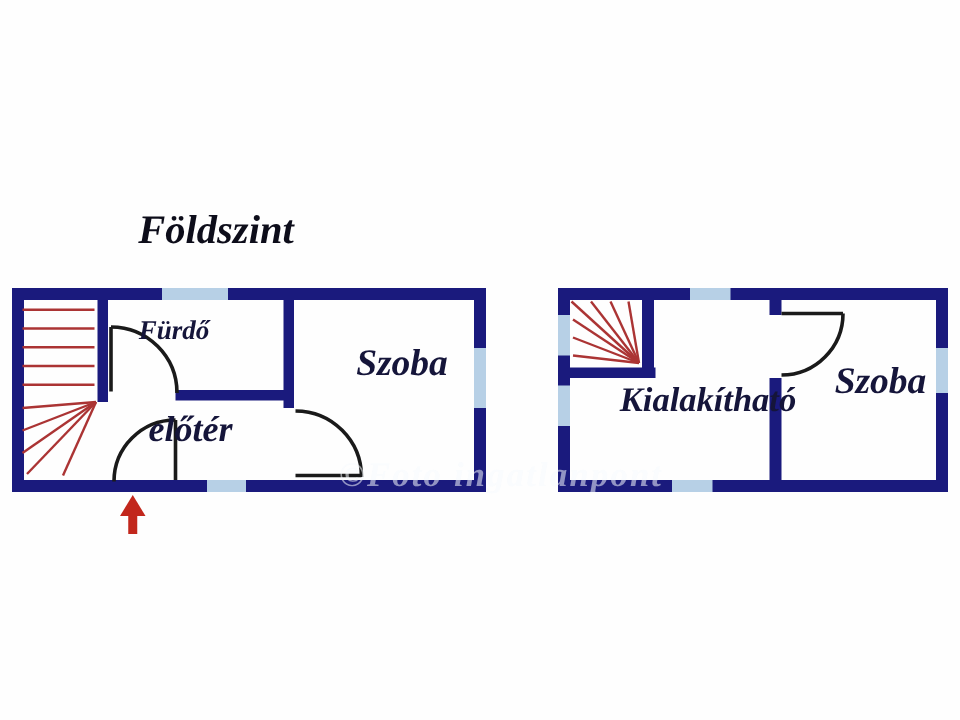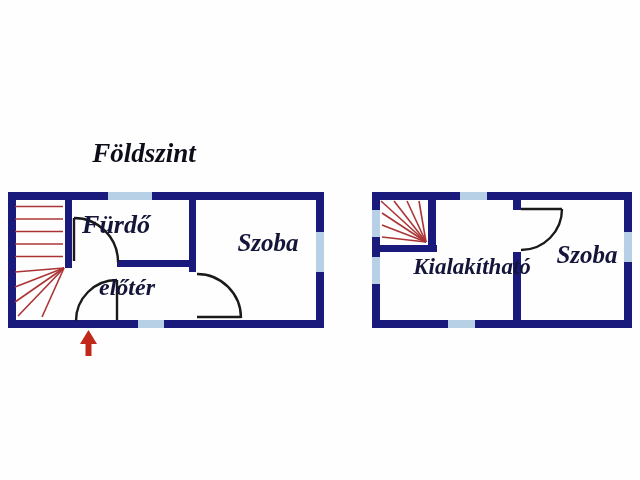--- a/index.html
+++ b/index.html
@@ -21,21 +21,21 @@
   .arrow-head{fill:var(--arrow);}
   .arrow-shaft{fill:var(--arrow);}
   .floor-title{
     position:absolute;transform:translateX(-50%);white-space:nowrap;
     font-weight:bold;font-style:italic;font-size:27px;color:var(--title);z-index:6;
   }
   .room-label{
     position:absolute;transform:translateX(-50%);white-space:nowrap;
     font-weight:bold;font-style:italic;color:var(--label);z-index:6;
   }
-  #label-furdo{font-size:26px;}
+  #label-furdo{font-size:18px;}
   #label-szoba-left{font-size:25px;}
   #label-eloter{font-size:24px;}
   #label-kialakithato{font-size:23px;}
   #label-szoba-right{font-size:25px;}
   #watermark{
     position:absolute;left:226px;top:304px;z-index:5;white-space:nowrap;
     font-weight:bold;font-style:italic;font-size:23px;letter-spacing:1.5px;
     color:rgba(246,249,253,0.55);pointer-events:none;
   }
 </style>
@@ -119,14 +119,15 @@
       <polygon class="arrow-head" points="88.5,330 80,344 97,344"></polygon>
     </g>
   </svg>
 
   <div class="room-label" id="label-furdo" style="left:116px;top:210px;">Fürdő</div>
   <div class="room-label" id="label-szoba-left" style="left:268px;top:229px;">Szoba</div>
   <div class="room-label" id="label-eloter" style="left:127px;top:274px;">előtér</div>
   <div class="room-label" id="label-kialakithato" style="left:472px;top:254px;">Kialakítható</div>
   <div class="room-label" id="label-szoba-right" style="left:587px;top:241px;">Szoba</div>
 
+  <div id="watermark">©Foto ingatlanpont</div>
 
 </div>
 
 </body></html>

